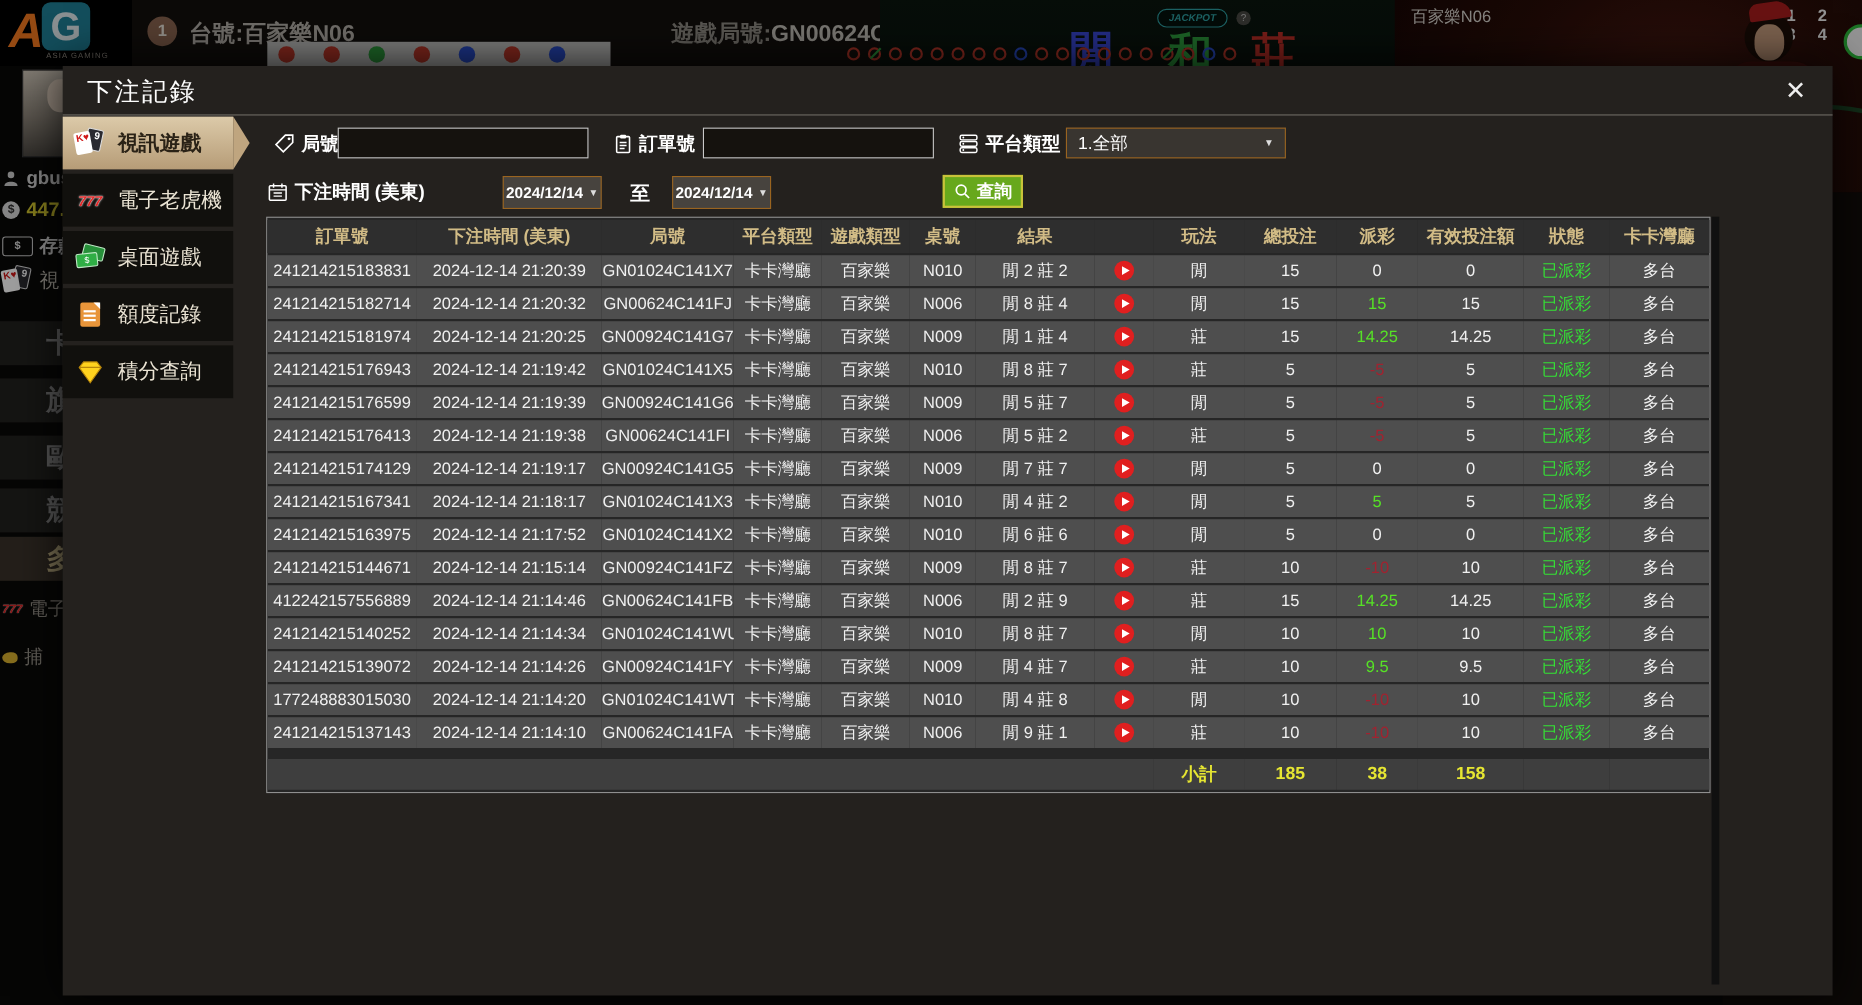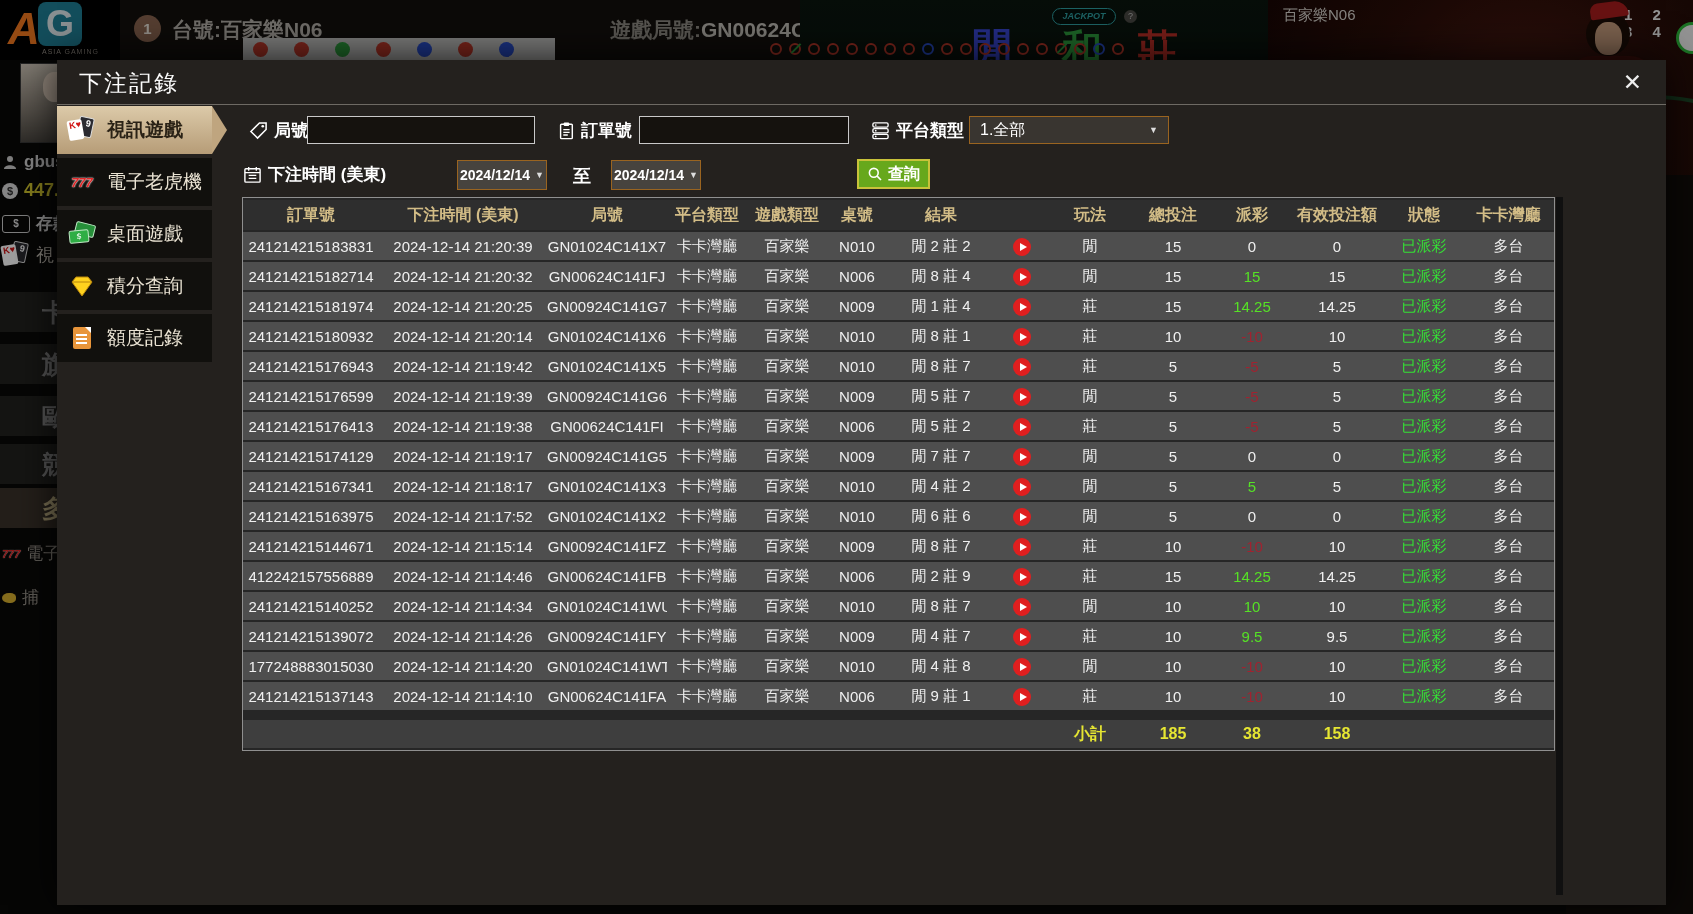--- a/index.html
+++ b/index.html
@@ -276,32 +276,32 @@
         <span class="mi-ico">
           <span class="ico-cash">
               <span class="n1"></span>
               <span class="n2">$</span>
             </span>
         </span>
         <span>桌面遊戲</span>
       </div>
       <div class="menu-item">
         <span class="mi-ico">
+            <span class="ico-doc"></span>
+          </span>
+        <span>額度記錄</span>
+      </div>
+      <div class="menu-item">
+        <span class="mi-ico">
           <svg width="24" height="22" viewBox="0 0 24 22">
               <polygon points="12,21 2,7 6,2 18,2 22,7" fill="#ffd21e" stroke="#b8860b" stroke-width="1"></polygon>
               <polyline points="2,7 22,7 M6,2 9,7 12,21 15,7 18,2" fill="none" stroke="#b8860b" stroke-width="1"></polyline>
             </svg>
         </span>
         <span>積分查詢</span>
-      </div>
-      <div class="menu-item">
-        <span class="mi-ico">
-            <span class="ico-doc"></span>
-          </span>
-        <span>額度記錄</span>
       </div>
     </div>
 
     <div class="filters">
       <span class="f-label" style="left:20px;top:10px;">
         <svg width="19" height="19" viewBox="0 0 20 20">
             <path d="M2 11 L11 2 H18 V9 L9 18 Z" fill="none" stroke="#fff" stroke-width="1.6"></path>
             <circle cx="14.5" cy="5.5" r="1.4" fill="#fff"></circle>
           </svg>
         <span>局號</span>
@@ -438,36 +438,20 @@
               <td>閒 1 莊 4</td>
               <td><span class="play-icon"></span></td>
               <td>莊</td>
               <td>15</td>
               <td style="color: rgb(86, 225, 38);">14.25</td>
               <td>14.25</td>
               <td class="status-paid">已派彩</td>
               <td>多台</td>
             </tr>
             <tr>
-              <td>241214215180932</td>
-              <td>2024-12-14 21:20:14</td>
-              <td>GN01024C141X6</td>
-              <td>卡卡灣廳</td>
-              <td>百家樂</td>
-              <td>N010</td>
-              <td>閒 8 莊 1</td>
-              <td><span class="play-icon"></span></td>
-              <td>莊</td>
-              <td>10</td>
-              <td style="color: rgb(160, 35, 48);">-10</td>
-              <td>10</td>
-              <td class="status-paid">已派彩</td>
-              <td>多台</td>
-            </tr>
-            <tr>
               <td>241214215176943</td>
               <td>2024-12-14 21:19:42</td>
               <td>GN01024C141X5</td>
               <td>卡卡灣廳</td>
               <td>百家樂</td>
               <td>N010</td>
               <td>閒 8 莊 7</td>
               <td><span class="play-icon"></span></td>
               <td>莊</td>
               <td>5</td>

